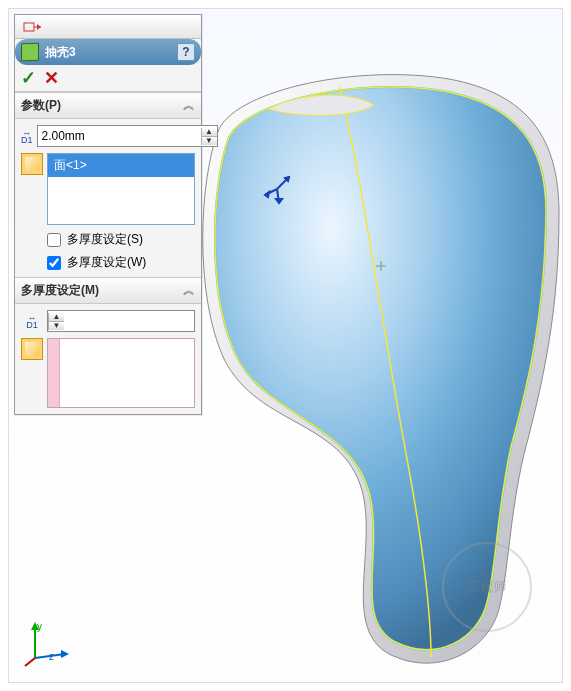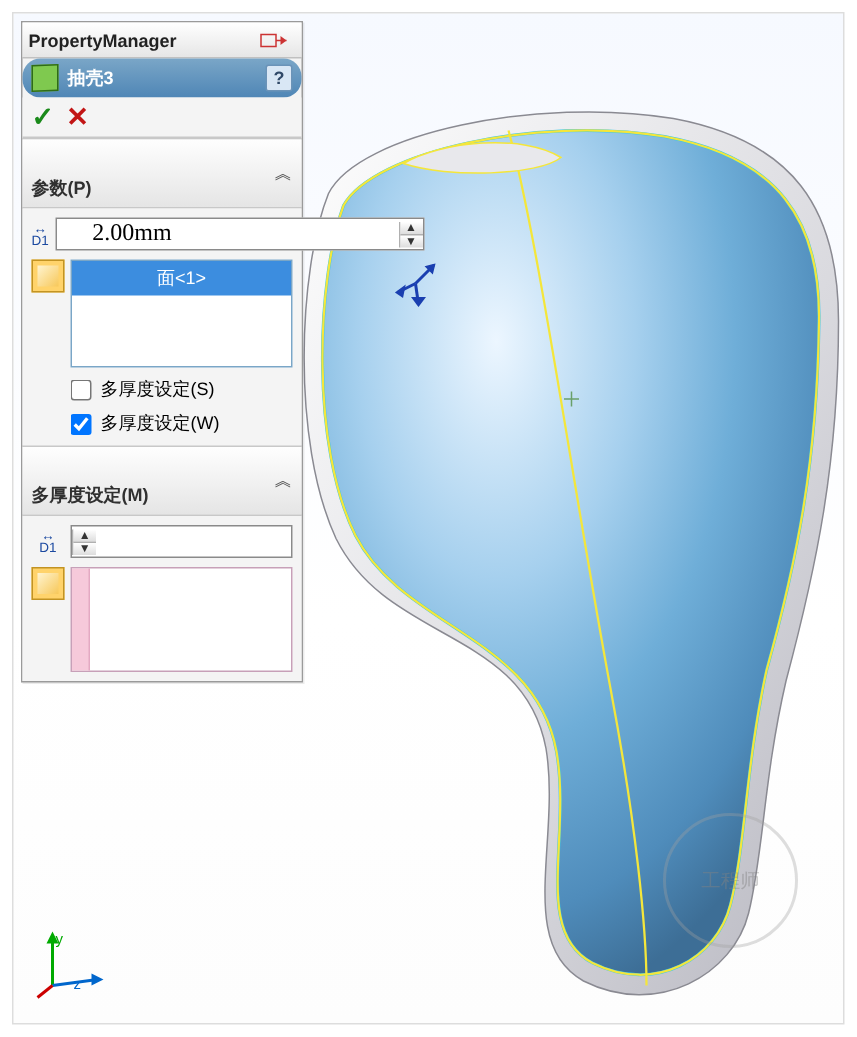--- a/index.html
+++ b/index.html
@@ -22,36 +22,36 @@
   .pm-header .pin { width:28px; display:flex; justify-content:center; color:#b00; font-size:12px; }
   .feature-row { background:#5b8fb9; background: linear-gradient(#7aa6c7,#4f86b6); color:#fff; padding:4px 6px; display:flex; align-items:center; gap:6px;border-radius:12px; }
   .feature-row .cube { width:18px; height:18px; background:#7fc94f; border:1px solid #2f6b17; position:relative; transform: skewY(-2deg);}
   .feature-row .q { margin-left:auto; width:18px; height:18px; border:1px solid #6b93b8; background:#d9e7f5; color:#304968; display:flex;align-items:center;justify-content:center;border-radius:2px; font-weight:bold;}
   .confirm-row { padding:4px 6px; display:flex; gap:8px; background:#f4f4f4; border-bottom:1px solid #c8c8c8;}
   .confirm-row .ok { color:#1a8a1a; font-size:18px; font-weight:bold; line-height:1; }
   .confirm-row .cancel { color:#c21515; font-size:18px; font-weight:bold; line-height:1; }
 
   .group { border-top:1px solid #c8c8c8; }
   .group-header { background: linear-gradient(#fefefe,#e5e5e5); padding:4px 6px; display:flex; align-items:center; border-bottom:1px solid #c8c8c8;}
-  .group-header .label { flex:1; font-weight:bold; color:#303030;margin-top:20px;}
+  .group-header .label { flex:1; font-weight:bold; color:#303030;}
   .group-header .chev { font-family: monospace; color:#555; }
   .group-body { padding:6px; display:flex; flex-direction:column; gap:6px; background:#f4f4f4;}
   .dim-row { display:flex; gap:4px; align-items:center; }
   .dim-icon { width:22px; height:20px; font-size:9px; color:#1b49a0; display:flex; flex-direction:column; align-items:center; justify-content:center; line-height:0.9;}
   .num-input { flex:1; display:flex; align-items:center; border:1px solid #8a8a8a; background:#fff; height:22px;}
-  .num-input input { flex:1; border:none; outline:none; padding:0 4px; font-size:16px; font-family:Liberation Serif, serif; height:100%;margin-left:20px; }
+  .num-input input { flex:1; border:none; outline:none; padding:0 4px; font-size:12px; font-family:Liberation Sans, sans-serif; height:100%; }
   .spin { width:16px; display:flex; flex-direction:column; border-left:1px solid #b0b0b0;}
   .spin div { flex:1; font-size:8px; text-align:center; line-height:1; background:linear-gradient(#fff,#ddd); color:#333; }
   .spin div + div { border-top:1px solid #b0b0b0;}
 
   .face-row { display:flex; gap:4px; }
   .face-icon { width:22px; height:22px; background:#ffd36b; border:1px solid #c29323; position:relative; }
   .face-icon::before{content:"";position:absolute;left:3px;top:3px;right:3px;bottom:3px;background:linear-gradient(135deg,#fff4d0,#f7c85a);}
   .face-list { flex:1; border:1px solid #7aa6c7; background:#fff; height:72px; display:flex; flex-direction:column;}
-  .face-list .item { background:#3c8ddf; color:#fff; padding:3px 6px;text-align:center; }
+  .face-list .item { background:#3c8ddf; color:#fff; padding:3px 6px; }
   .face-list .rest { flex:1; }
   .pink-list { flex:1; border:1px solid #c7a0b8; background:#fff; height:70px; display:flex;}
   .pink-list .bar { width:12px; background:#f6c9da; border-right:1px solid #e3a9c2;}
 
   .check-row { display:flex; align-items:center; gap:6px; padding-left:26px;}
   .check-row input[type=checkbox]{ width:14px; height:14px;}
 
   
   .model { position:absolute; left:190px; top:50px; width:380px; height:620px; z-index:10;}
   .triad { position:absolute; left:12px; bottom:12px; z-index:30; font-size:10px; }
@@ -149,21 +149,20 @@
         <polygon points="48,40 40,36 40,44" fill="#06c"></polygon>
         <line x1="14" y1="44" x2="4" y2="52" stroke="#c00" class="axis"></line>
       </svg>
       <span class="y">y</span>
       <span class="z">z</span>
     </div>
   </div>
 
   <div class="pm-panel">
     <div class="pm-header">
-      <span class="title">PropertyManager</span>
       <span class="pin">
         <svg width="20" height="12">
             <rect x="1" y="2" width="10" height="8" fill="none" stroke="#c33"></rect>
             <line x1="11" y1="6" x2="18" y2="6" stroke="#c33"></line>
             <polygon points="18,6 14,3 14,9" fill="#c33"></polygon>
           </svg>
       </span>
     </div>
 
     <div class="feature-row">

